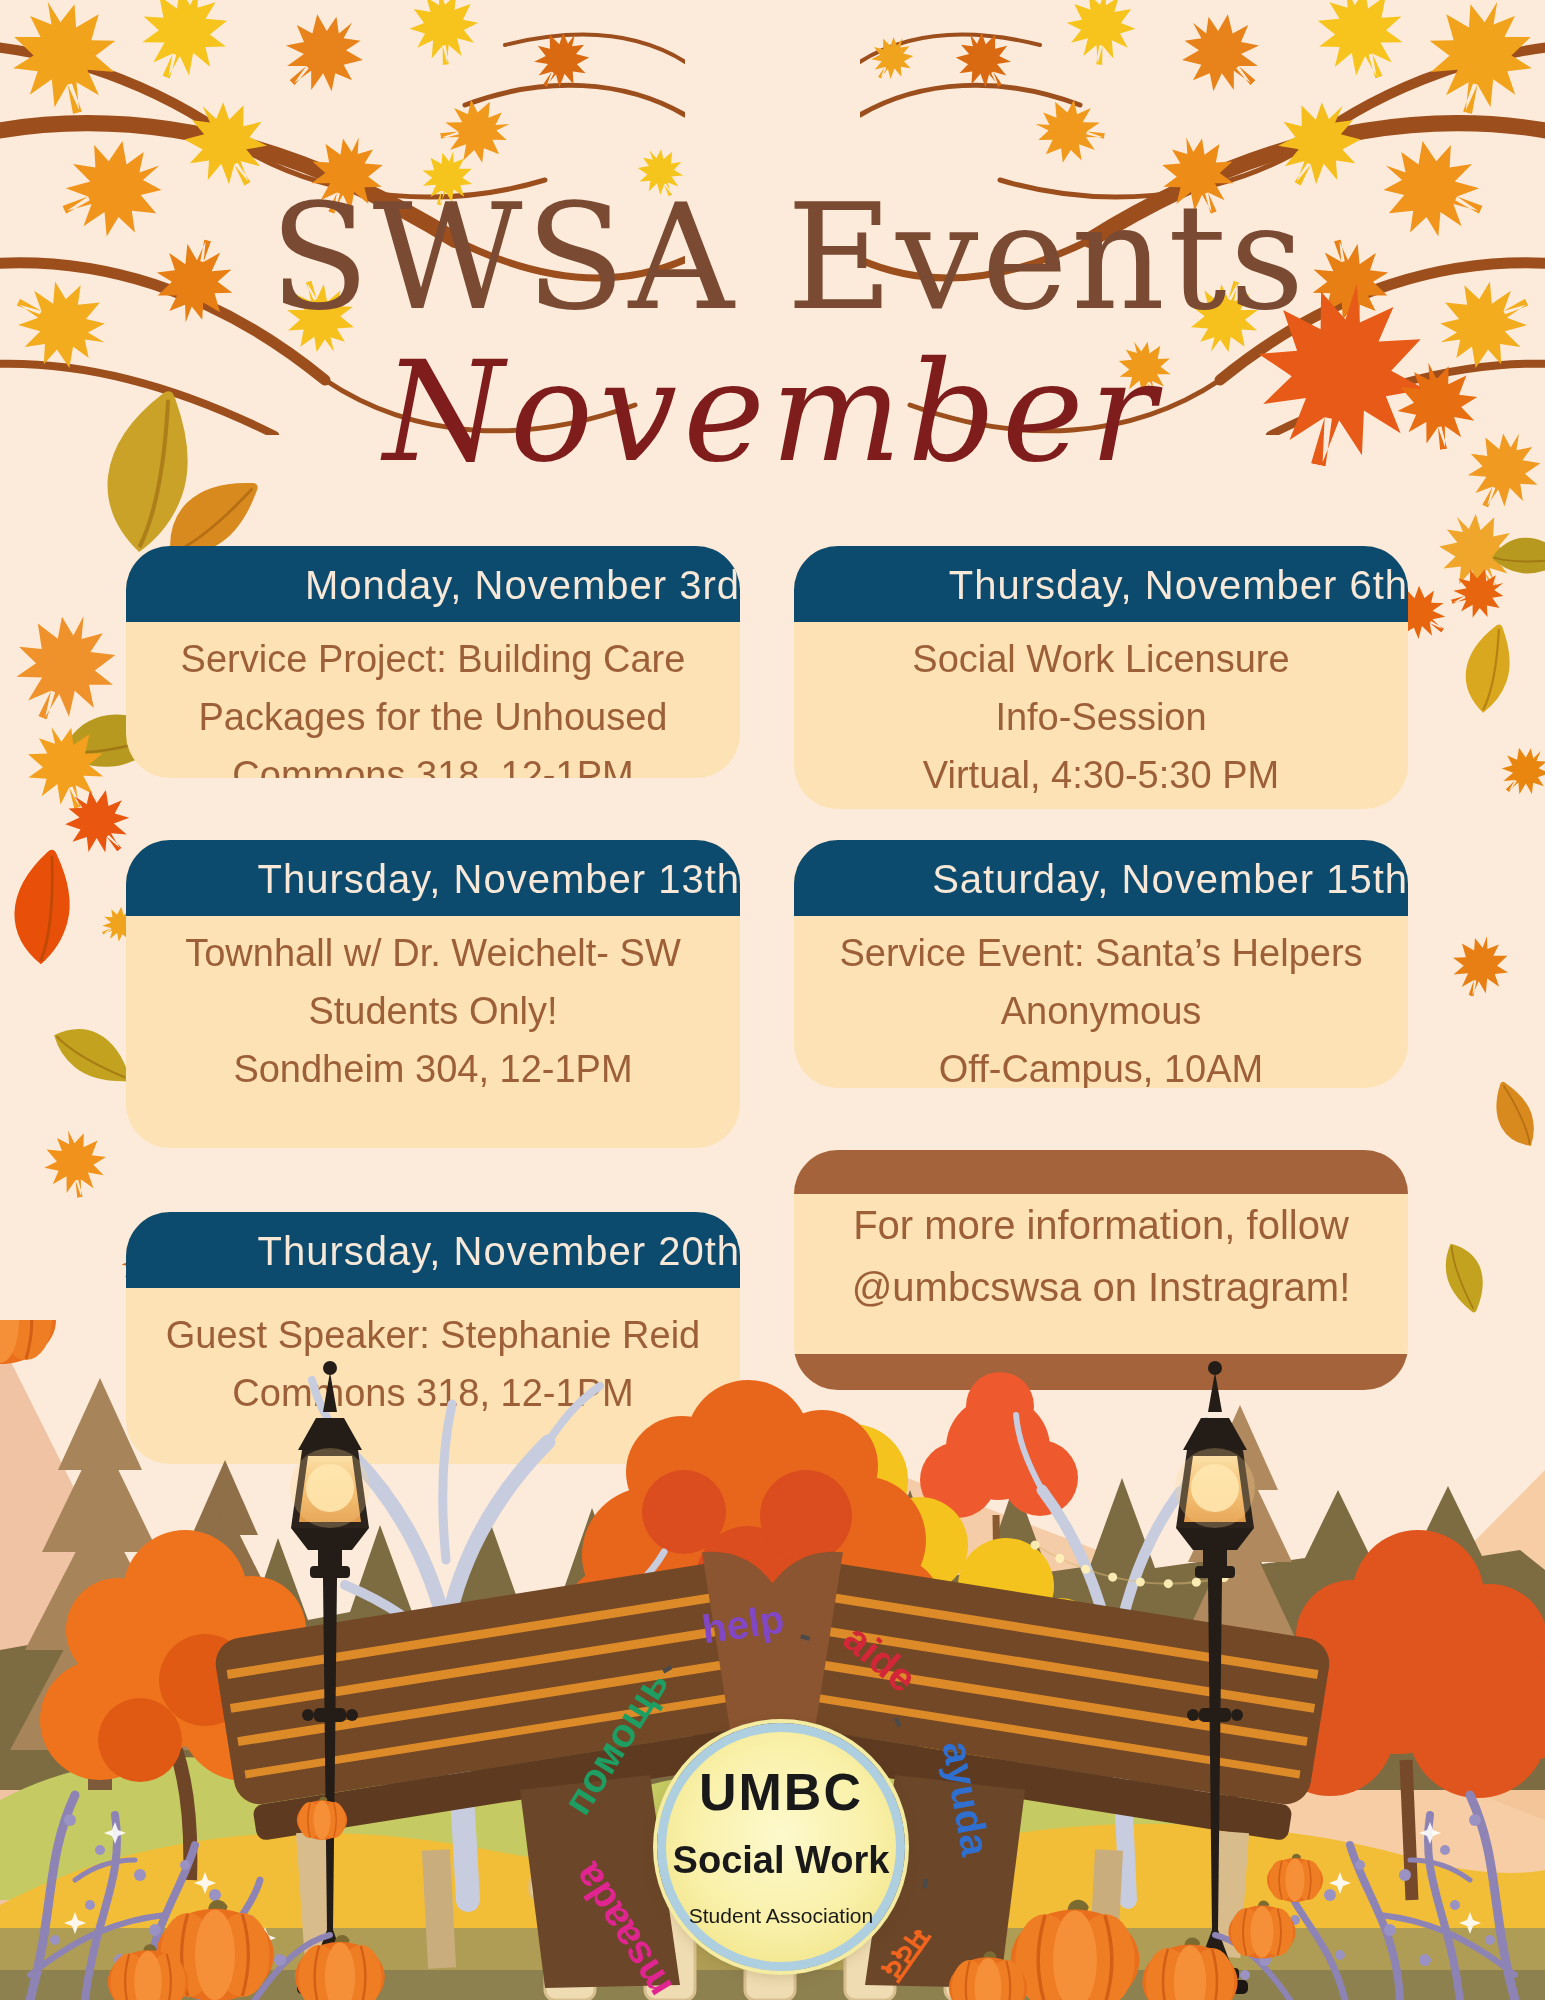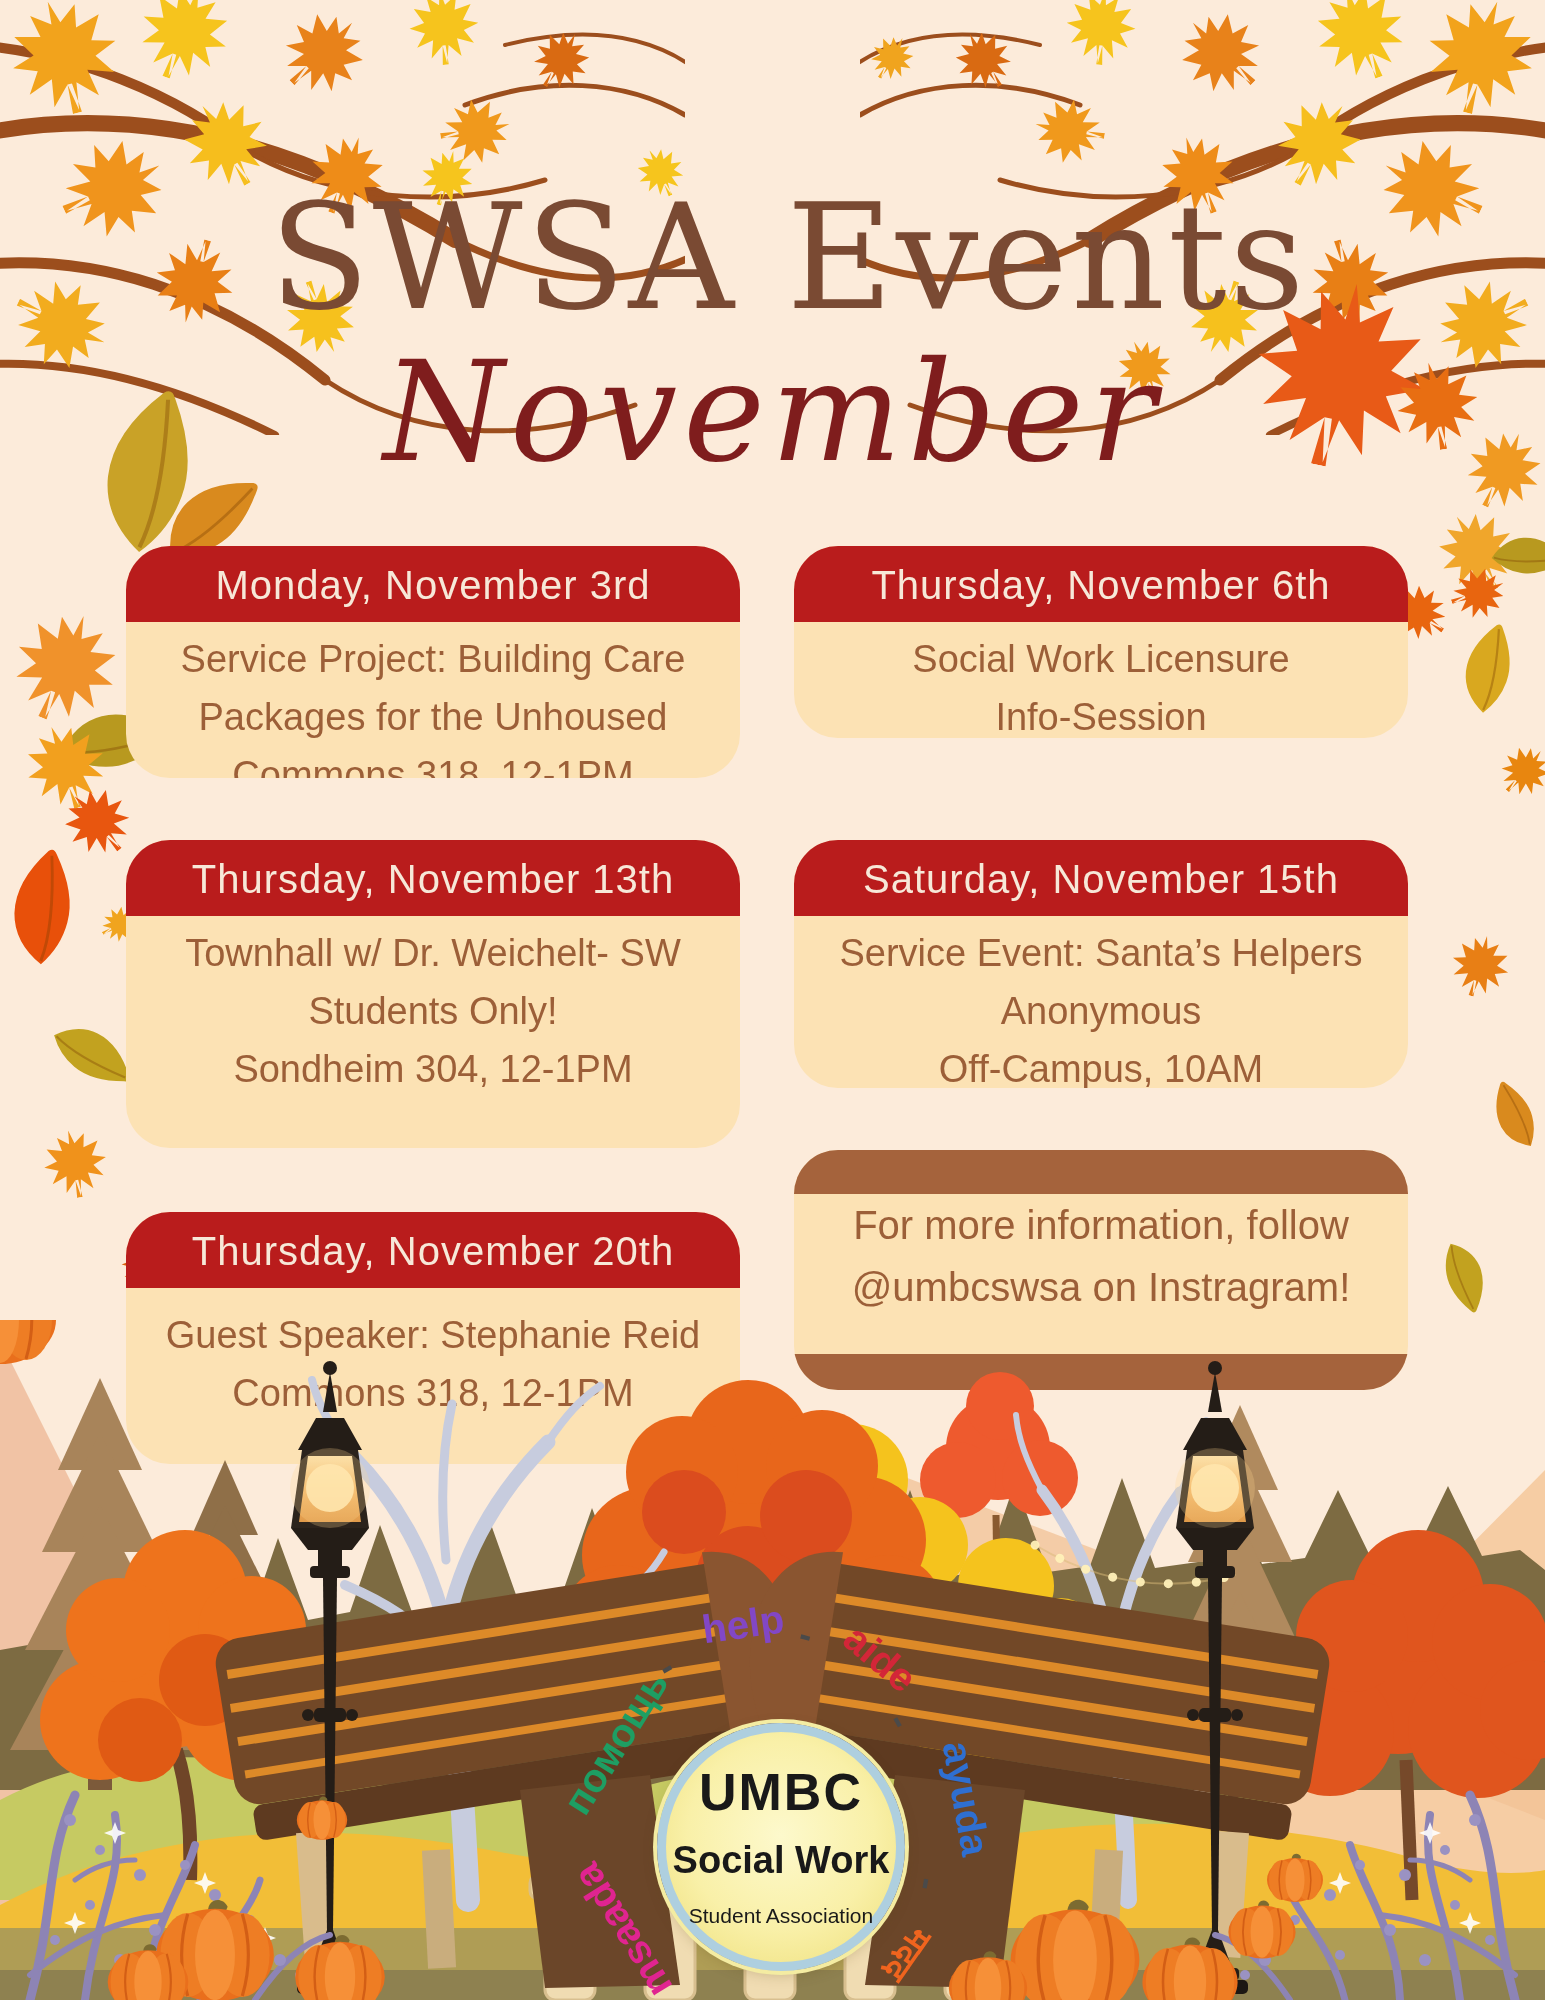--- a/index.html
+++ b/index.html
@@ -23,22 +23,22 @@
     position:absolute;left:0;top:316px;width:100%;
     text-align:center;font-family:"DejaVu Serif","Liberation Serif",serif;
     font-style:italic;font-size:138px;line-height:1.4;color:#7f1d1d;letter-spacing:6px;
   }
   
   .card{
     position:absolute;width:614px;border-radius:44px;overflow:hidden;
     background:#FCE2B4;display:flex;flex-direction:column;
   }
   .card-date{
-    background:#b91c1c;color:#F7E8D8;height:76px;line-height:78px;
-    text-align:center;font-size:40px;font-weight:400;flex:0 0 auto;letter-spacing:1px;
+    background:#0c4a6e;color:#F7E8D8;height:76px;line-height:78px;
+    text-align:right;font-size:40px;font-weight:400;flex:0 0 auto;letter-spacing:1px;
   }
   .card-body{
     flex:1;display:flex;flex-direction:column;justify-content:flex-start;
     padding-top:8px;text-align:center;color:#9C5F38;font-size:38px;line-height:58px;
   }
   .card.c5 .card-body{padding-top:18px;}
   .band{background:#A5633C;flex:0 0 auto;}
   .band.top{height:44px;}
   .band.bottom{height:36px;}
   .info-body{
@@ -211,21 +211,21 @@
 
   <article class="card" style="left:126px;top:546px;height:232px">
     <header class="card-date">Monday, November 3rd</header>
     <div class="card-body">
       <div>Service Project: Building Care</div>
       <div>Packages for the Unhoused</div>
       <div>Commons 318, 12-1PM</div>
     </div>
   </article>
 
-  <article class="card" style="left:794px;top:546px;height:192px">
+  <article class="card" style="left:794px;top:546px;height:263px">
     <header class="card-date">Thursday, November 6th</header>
     <div class="card-body">
       <div>Social Work Licensure</div>
       <div>Info-Session</div>
       <div>Virtual, 4:30-5:30 PM</div>
     </div>
   </article>
 
   <article class="card" style="left:126px;top:840px;height:308px">
     <header class="card-date">Thursday, November 13th</header>

